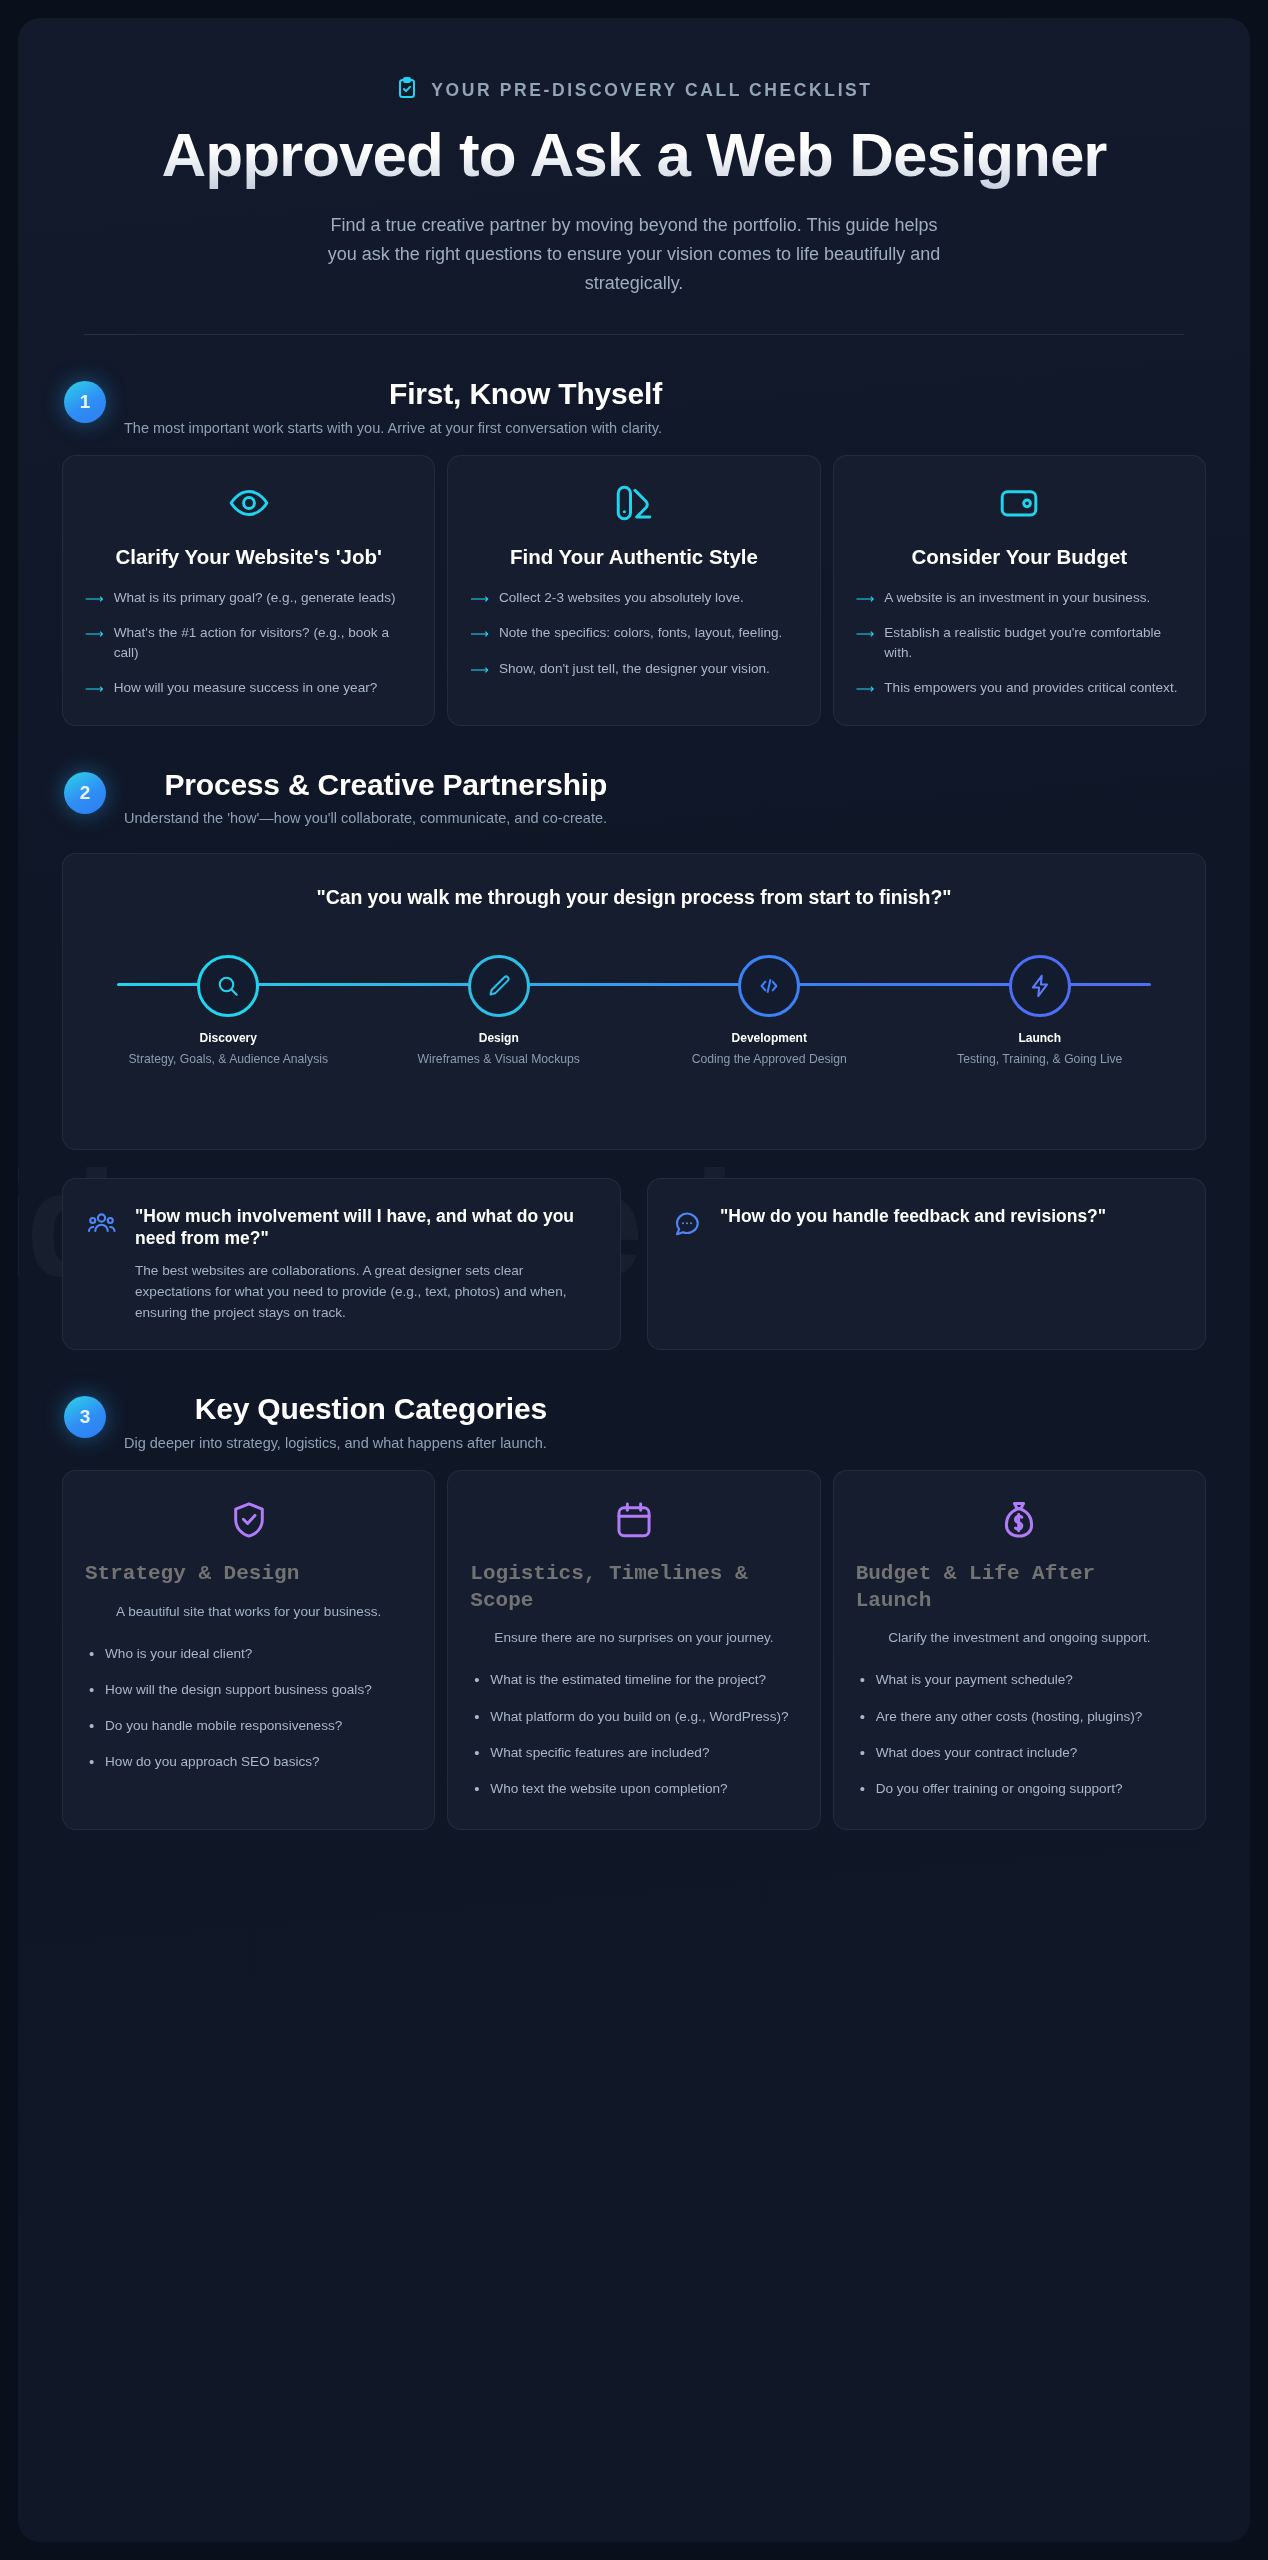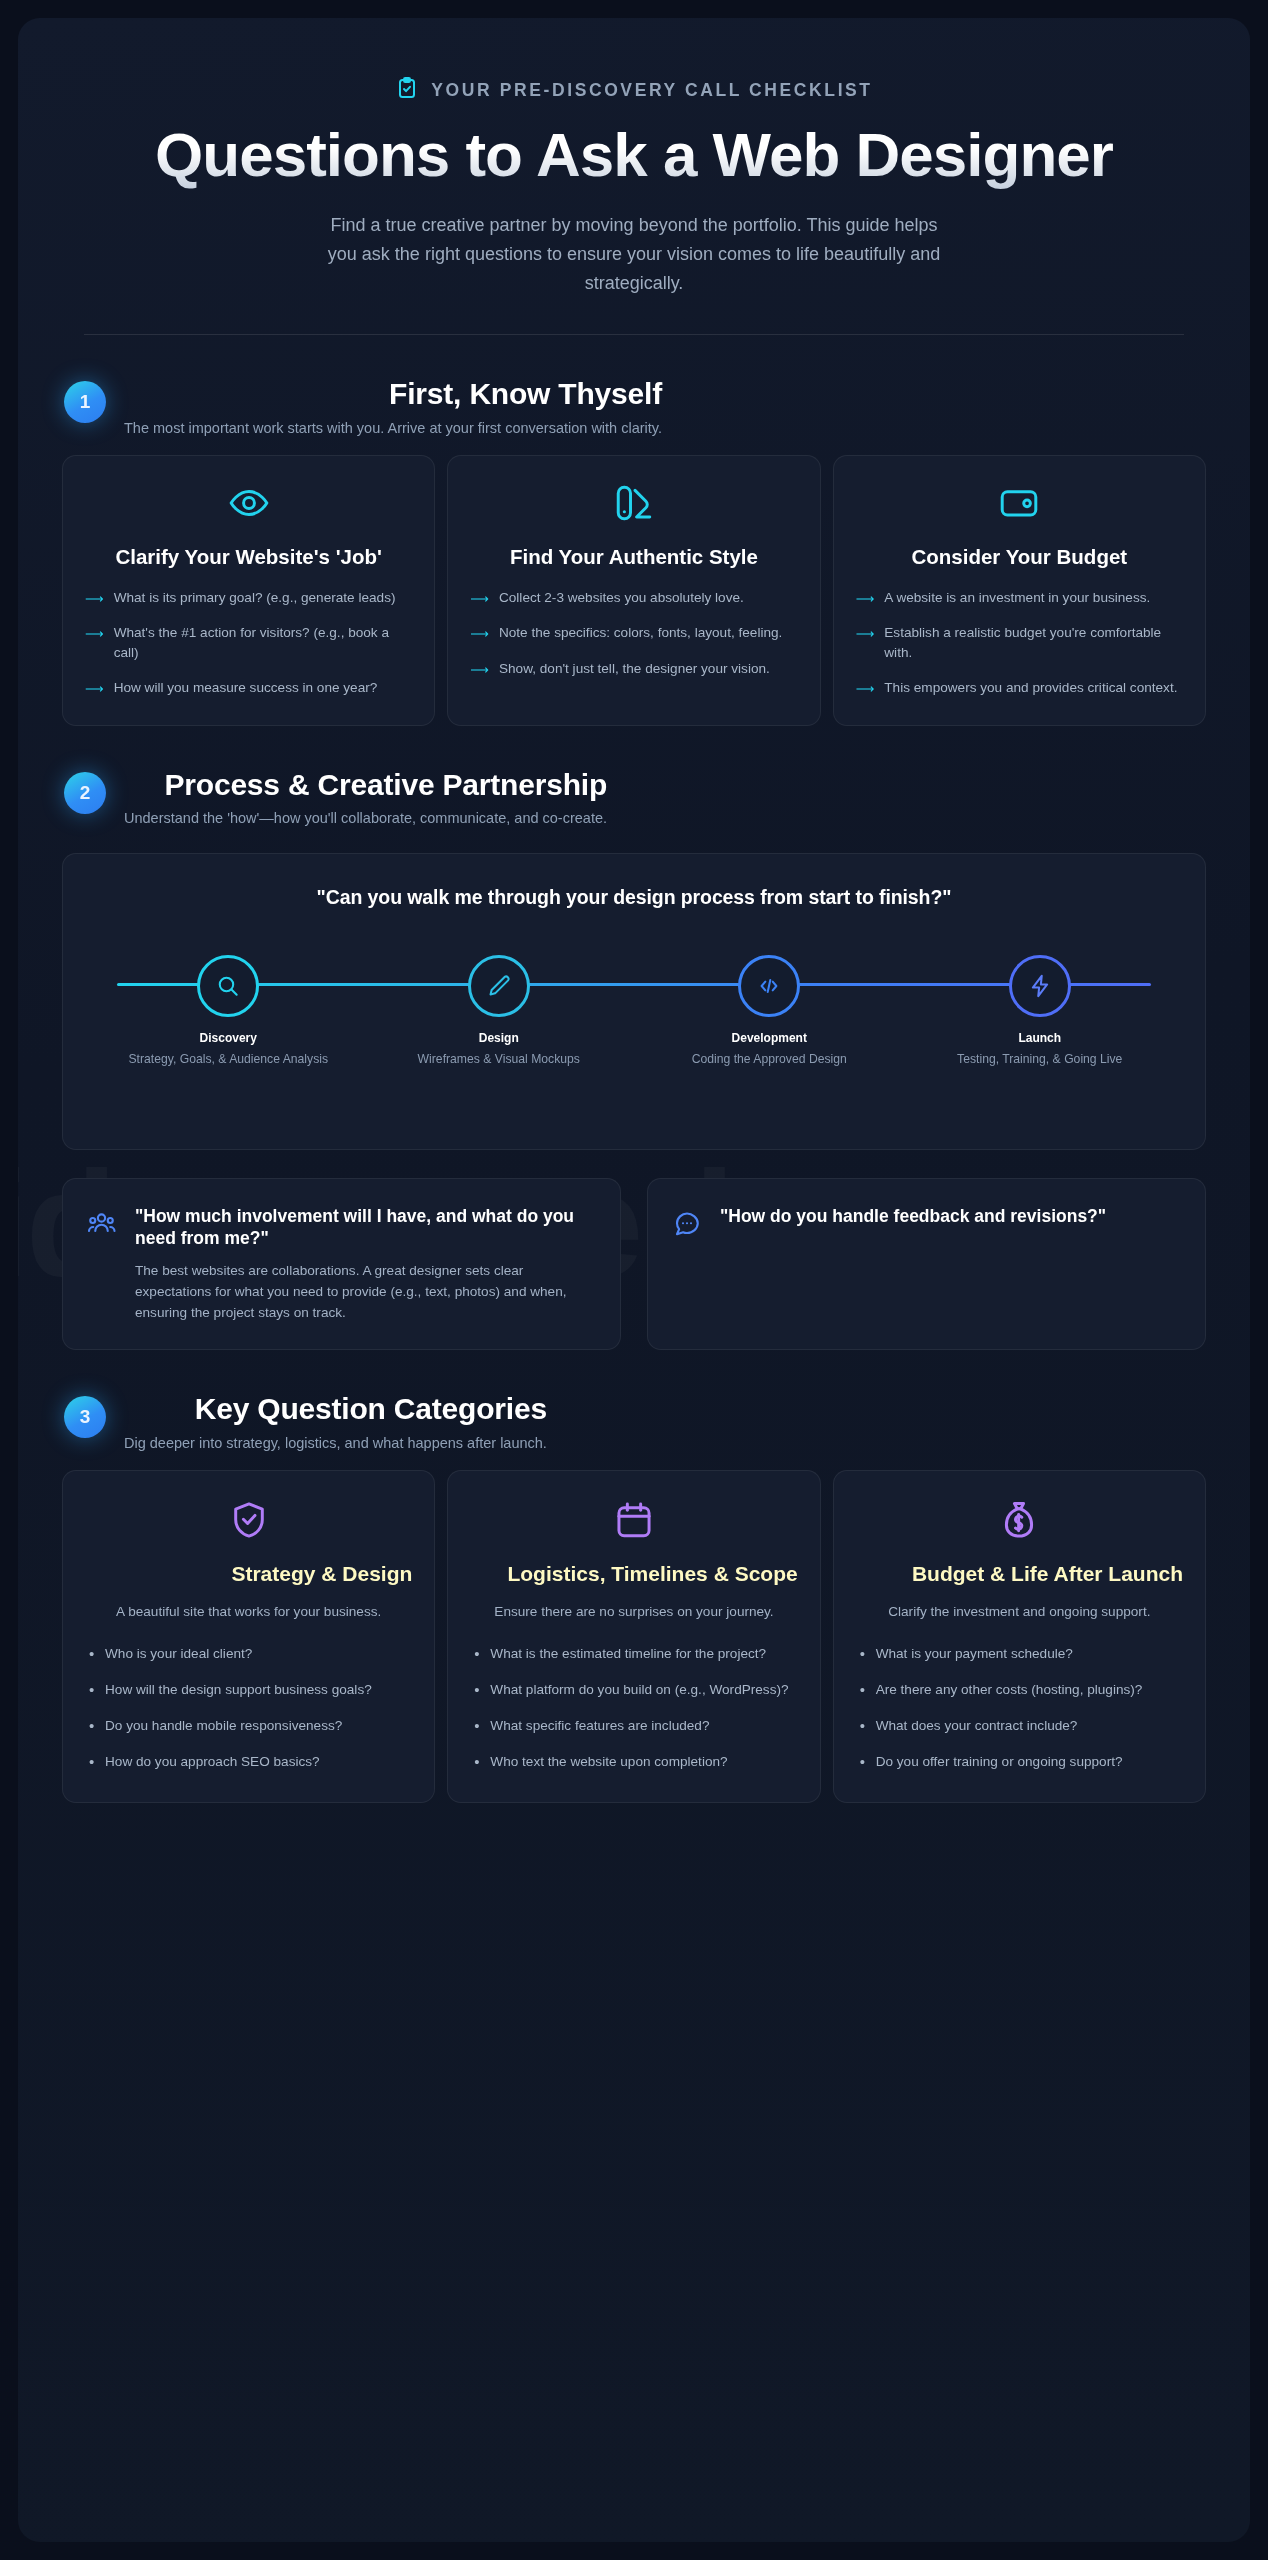--- a/index.html
+++ b/index.html
@@ -277,26 +277,27 @@
 
   
   .cat-card {
     background: #151d2f;
     border: 1px solid rgba(255,255,255,0.065);
     border-radius: 14px;
     padding: 28px 22px 30px 22px;
     box-sizing: border-box;
   }
   .cat-title {
-    text-align: right;
+    text-align: left;
     font-size: 21px;
     font-weight: bold;
-    color: #fef9c3;
+    color: #737373;
     line-height: 1.26;
     margin: 18px 0 14px 0;
+    font-family: Liberation Mono, monospace;
   }
   .cat-sub {
     text-align: center;
     font-size: 13.6px;
     color: #a3b2c6;
     line-height: 1.5;
     margin: 0 0 22px 0;
   }
   .bullet-list { margin: 0; padding: 0; list-style: none; }
   .bullet-list li {
@@ -331,21 +332,21 @@
         <span class="clipboard-icon">
           <svg width="24" height="24" viewBox="0 0 24 24" fill="none" stroke="#22d3ee" stroke-width="2" stroke-linecap="round" stroke-linejoin="round">
             <rect x="5" y="4" width="14" height="17" rx="2.5"></rect>
             <rect x="9" y="2" width="6" height="4" rx="1.2"></rect>
             <polyline points="9,13 11,15.2 15,10.8"></polyline>
           </svg>
         </span>
         <span class="eyebrow-text">YOUR PRE-DISCOVERY CALL CHECKLIST</span>
       </div>
 
-      <h1 class="main-title">Questions to Ask a Web Designer</h1>
+      <h1 class="main-title">Approved to Ask a Web Designer</h1>
       <p class="lede">Find a true creative partner by moving beyond the portfolio. This guide helps you ask the right questions to ensure your vision comes to life beautifully and strategically.</p>
       <div class="divider"></div>
 
       <div class="section">
         <div class="section-head">
           <div class="badge">1</div>
           <div>
             <h2 class="section-title">First, Know Thyself</h2>
             <p class="section-sub">The most important work starts with you. Arrive at your first conversation with clarity.</p>
           </div>

